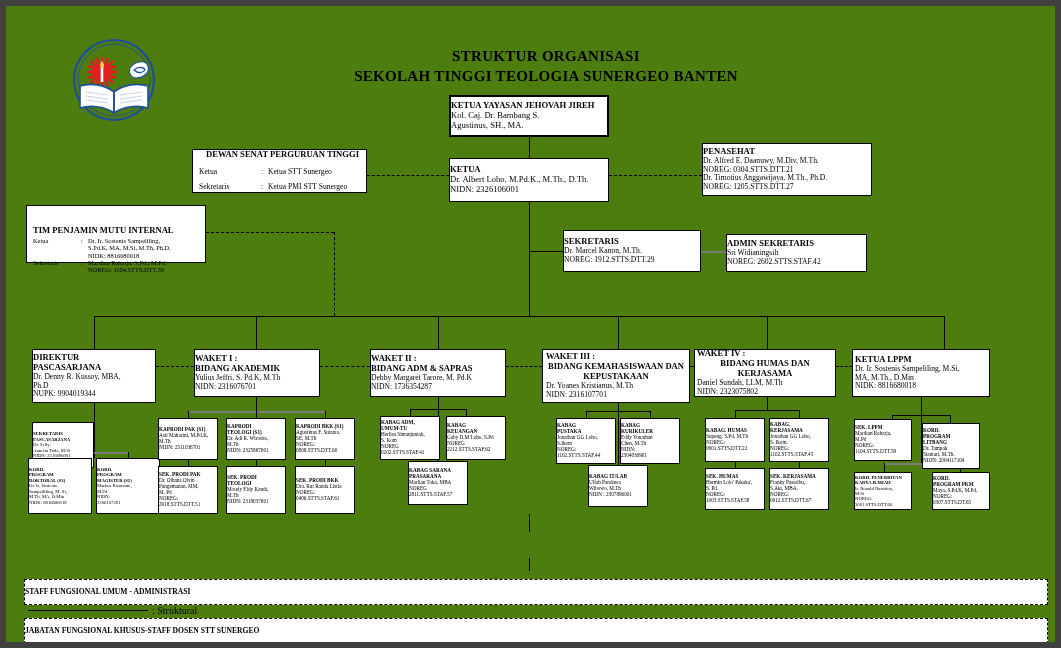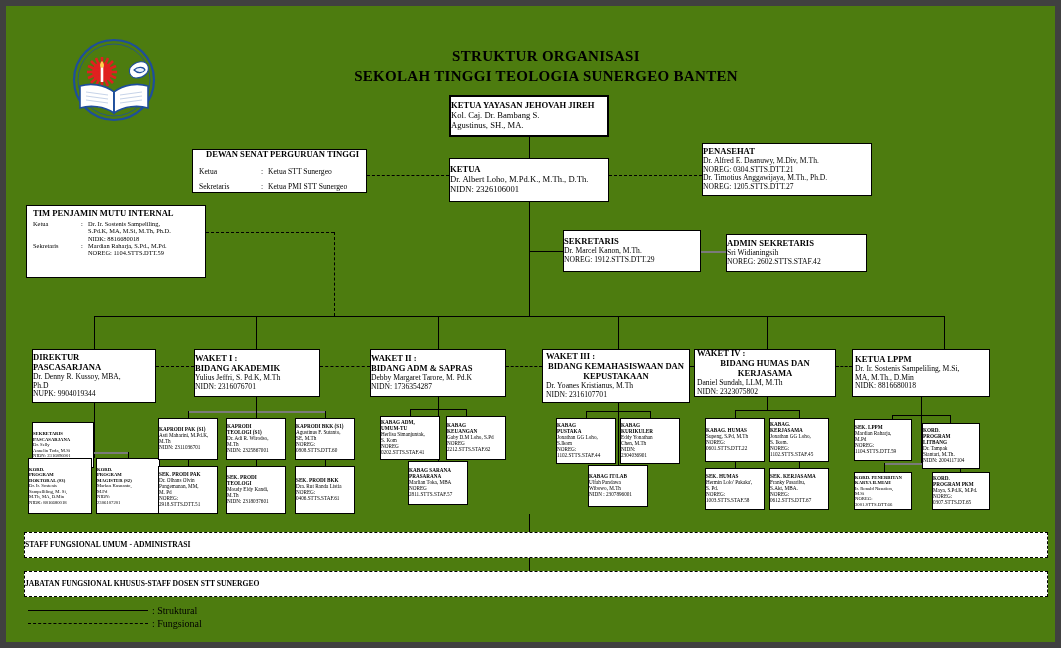--- a/index.html
+++ b/index.html
@@ -26,21 +26,21 @@
     flex-direction:column;
     align-items:flex-start;
     justify-content:center;
     text-align:center;
     line-height:1.15;
     z-index:5;
   }
   .box .ttl{font-weight:bold;}
   .box .ln{display:block;}
   .thick{border:2px solid #000;}
-  .dashed{border:1px dashed #000; border-width:1.4px;}
+  .dashed{border:1px dashed #000; border-width:1.4px;margin-top:47px;}
   .fs9{font-size:8.6px;}
   .fs8{font-size:7.6px;}
   .fs7{font-size:6.4px;}
   .fs6{font-size:5.2px;}
   .fs55{font-size:4.7px;}
   
   .ln-h,.ln-v{position:absolute;background:#000;z-index:1;}
   .ln-h{height:1px;}
   .ln-v{width:1px;}
   .ln-h.grey{background:#7a7a7a;height:2px;}
@@ -152,21 +152,21 @@
   </div>
 
   <div class="box fs8" style="left:696px;top:137px;width:170px;height:53px;">
     <span class="ttl fs9">PENASEHAT</span>
     <span class="ln">Dr. Alfred E. Daanuwy, M.Div, M.Th.</span>
     <span class="ln">NOREG: 0304.STTS.DTT.21</span>
     <span class="ln">Dr. Timotius Anggawijaya, M.Th., Ph.D.</span>
     <span class="ln">NOREG: 1205.STTS.DTT.27</span>
   </div>
 
-  <div class="box fs7 lft" style="left:20px;top:199px;width:180px;height:73px;padding-top:3px;justify-content:flex-start;">
+  <div class="box fs7 lft" style="left:20px;top:199px;width:180px;height:58px;padding-top:20px;justify-content:flex-start;">
     <span class="ttl fs9" style="margin-bottom:1px;">TIM PENJAMIN MUTU INTERNAL</span>
     <span class="kv">
         <span class="k" style="width:48px;">Ketua</span>
         <span class="c">:</span>
         <span>Dr. Ir. Sostenis Sampeliling,</span>
       </span>
     <span class="kv">
         <span class="k" style="width:48px;"></span>
         <span class="c"></span>
         <span>S.Pd.K, MA, M.Si, M.Th, Ph.D.</span>

